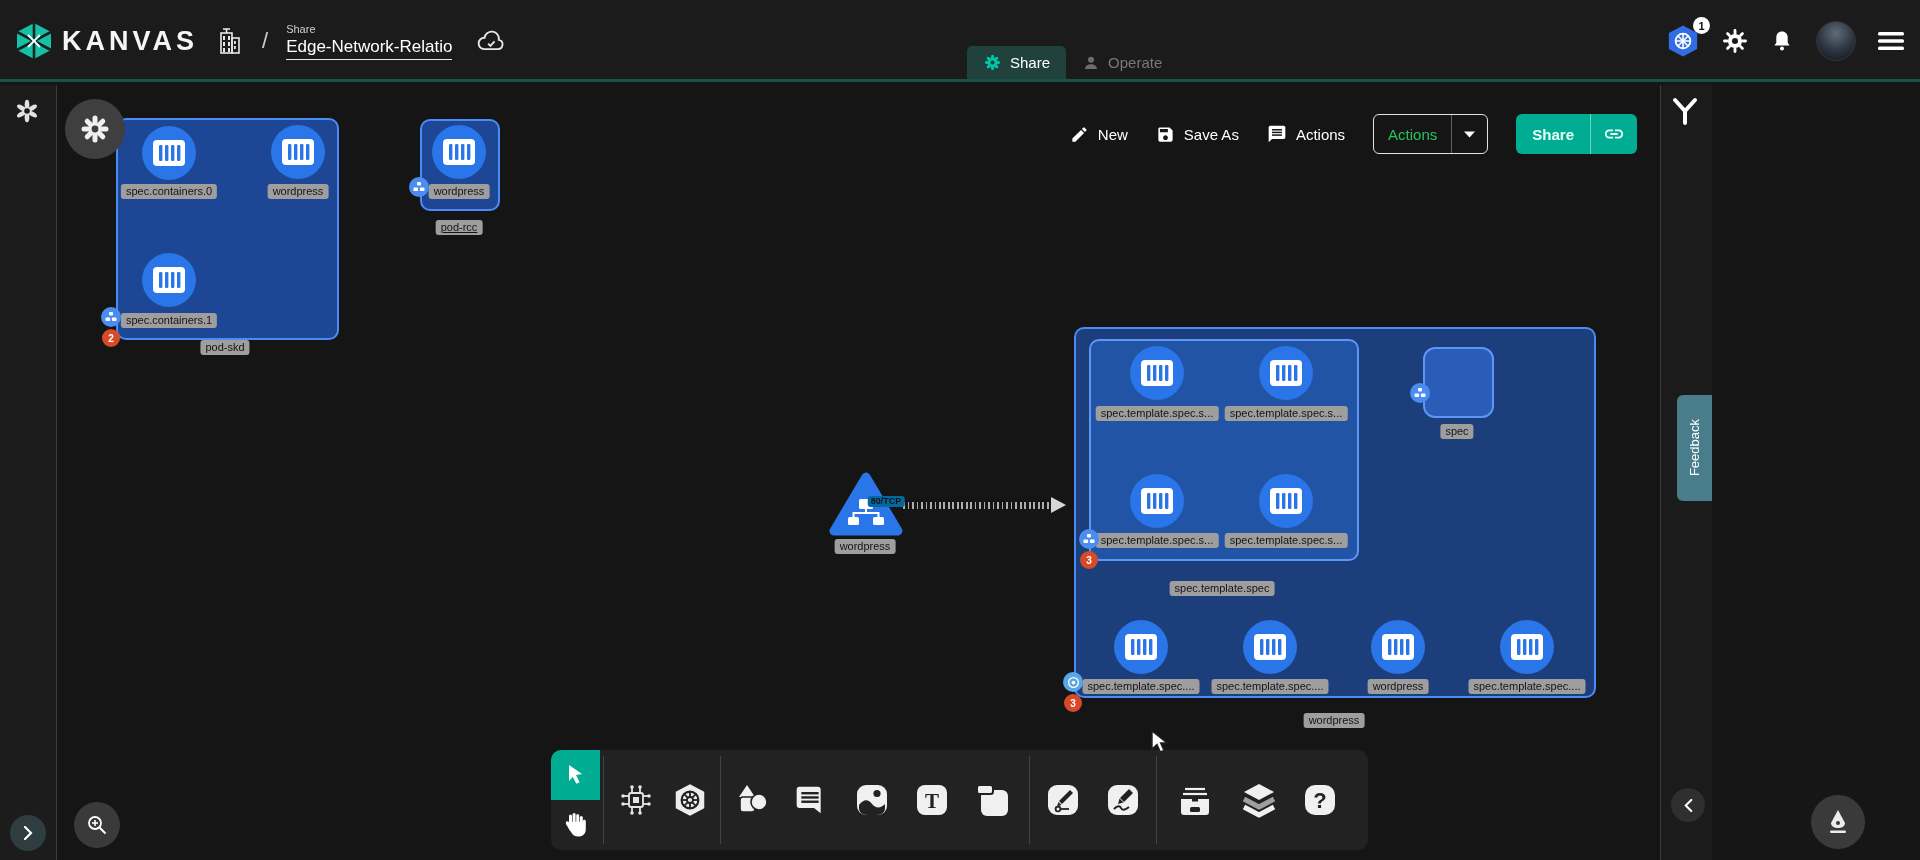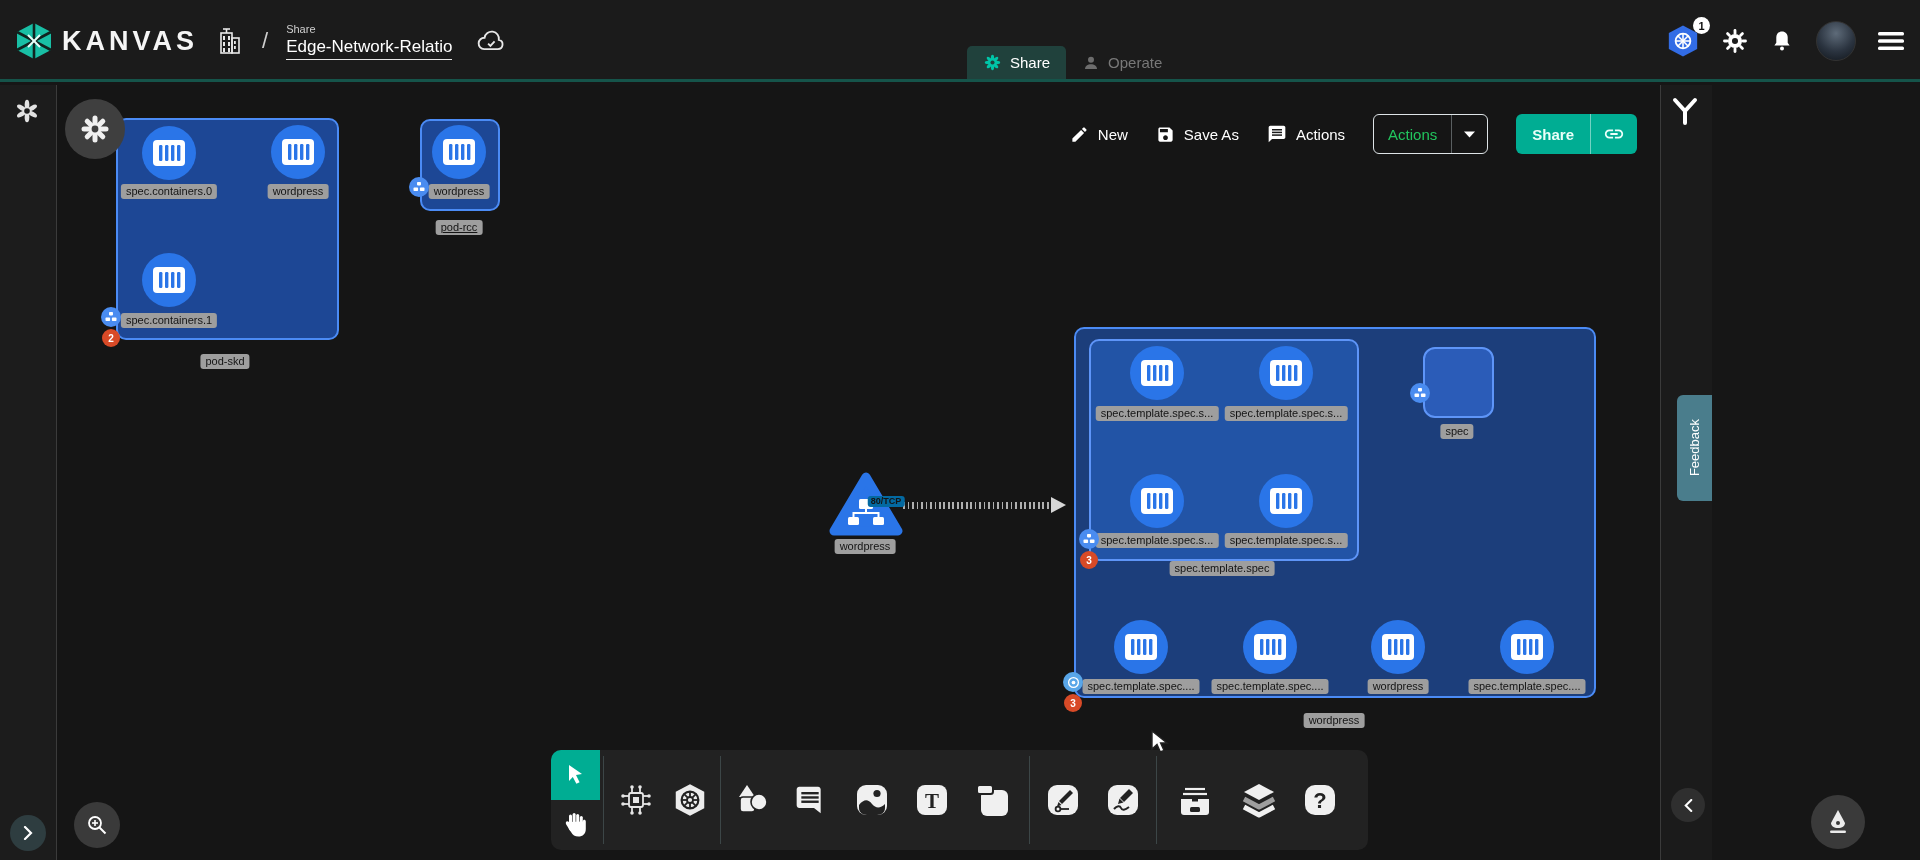--- a/index.html
+++ b/index.html
@@ -379,21 +379,21 @@
     <span class="chip" style="left:298px;top:99px;">wordpress</span>
     <span class="chip" style="left:169px;top:228px;">spec.containers.1</span>
     <span class="badge blue" style="left:101px;top:222px;">
       <svg width="12" height="10" viewBox="0 0 12 10" fill="#fff">
           <rect x="4" y="0" width="4" height="3.4" rx="0.8"></rect>
           <rect x="0.5" y="5.6" width="4.6" height="3.4" rx="0.8"></rect>
           <rect x="6.9" y="5.6" width="4.6" height="3.4" rx="0.8"></rect>
         </svg>
     </span>
     <span class="badge red" style="left:102px;top:244px;">2</span>
-    <span class="chip" style="left:225px;top:269px;">pod-skd</span>
+    <span class="chip" style="left:225px;top:255px;">pod-skd</span>
 
     <div class="grp pod" style="left:420px;top:34px;width:80px;height:92px;"></div>
     <div class="node" style="left:432px;top:40px;">
       <svg width="34" height="28" viewBox="0 0 34 28">
           <rect x="1" y="1" width="32" height="26" rx="4" fill="#fff"></rect>
           <g fill="#2a75e8">
             <rect x="7" y="6" width="3.4" height="16" rx="1.2"></rect>
             <rect x="13" y="6" width="3.4" height="16" rx="1.2"></rect>
             <rect x="19" y="6" width="3.4" height="16" rx="1.2"></rect>
             <rect x="25" y="6" width="3.4" height="16" rx="1.2"></rect>
@@ -478,21 +478,21 @@
     <span class="chip" style="left:1157px;top:448px;">spec.template.spec.s...</span>
     <span class="chip" style="left:1286px;top:448px;">spec.template.spec.s...</span>
     <span class="badge blue" style="left:1079px;top:444px;">
       <svg width="12" height="10" viewBox="0 0 12 10" fill="#fff">
           <rect x="4" y="0" width="4" height="3.4" rx="0.8"></rect>
           <rect x="0.5" y="5.6" width="4.6" height="3.4" rx="0.8"></rect>
           <rect x="6.9" y="5.6" width="4.6" height="3.4" rx="0.8"></rect>
         </svg>
     </span>
     <span class="badge red" style="left:1080px;top:466px;">3</span>
-    <span class="chip" style="left:1222px;top:476px;">spec.template.spec</span>
+    <span class="chip" style="left:1222px;top:496px;">spec.template.spec</span>
 
     <div class="grp specbox" style="left:1423px;top:262px;width:71px;height:71px;"></div>
     <span class="badge blue" style="left:1410px;top:298px;">
       <svg width="12" height="10" viewBox="0 0 12 10" fill="#fff">
           <rect x="4" y="0" width="4" height="3.4" rx="0.8"></rect>
           <rect x="0.5" y="5.6" width="4.6" height="3.4" rx="0.8"></rect>
           <rect x="6.9" y="5.6" width="4.6" height="3.4" rx="0.8"></rect>
         </svg>
     </span>
     <span class="chip" style="left:1457px;top:339px;">spec</span>

